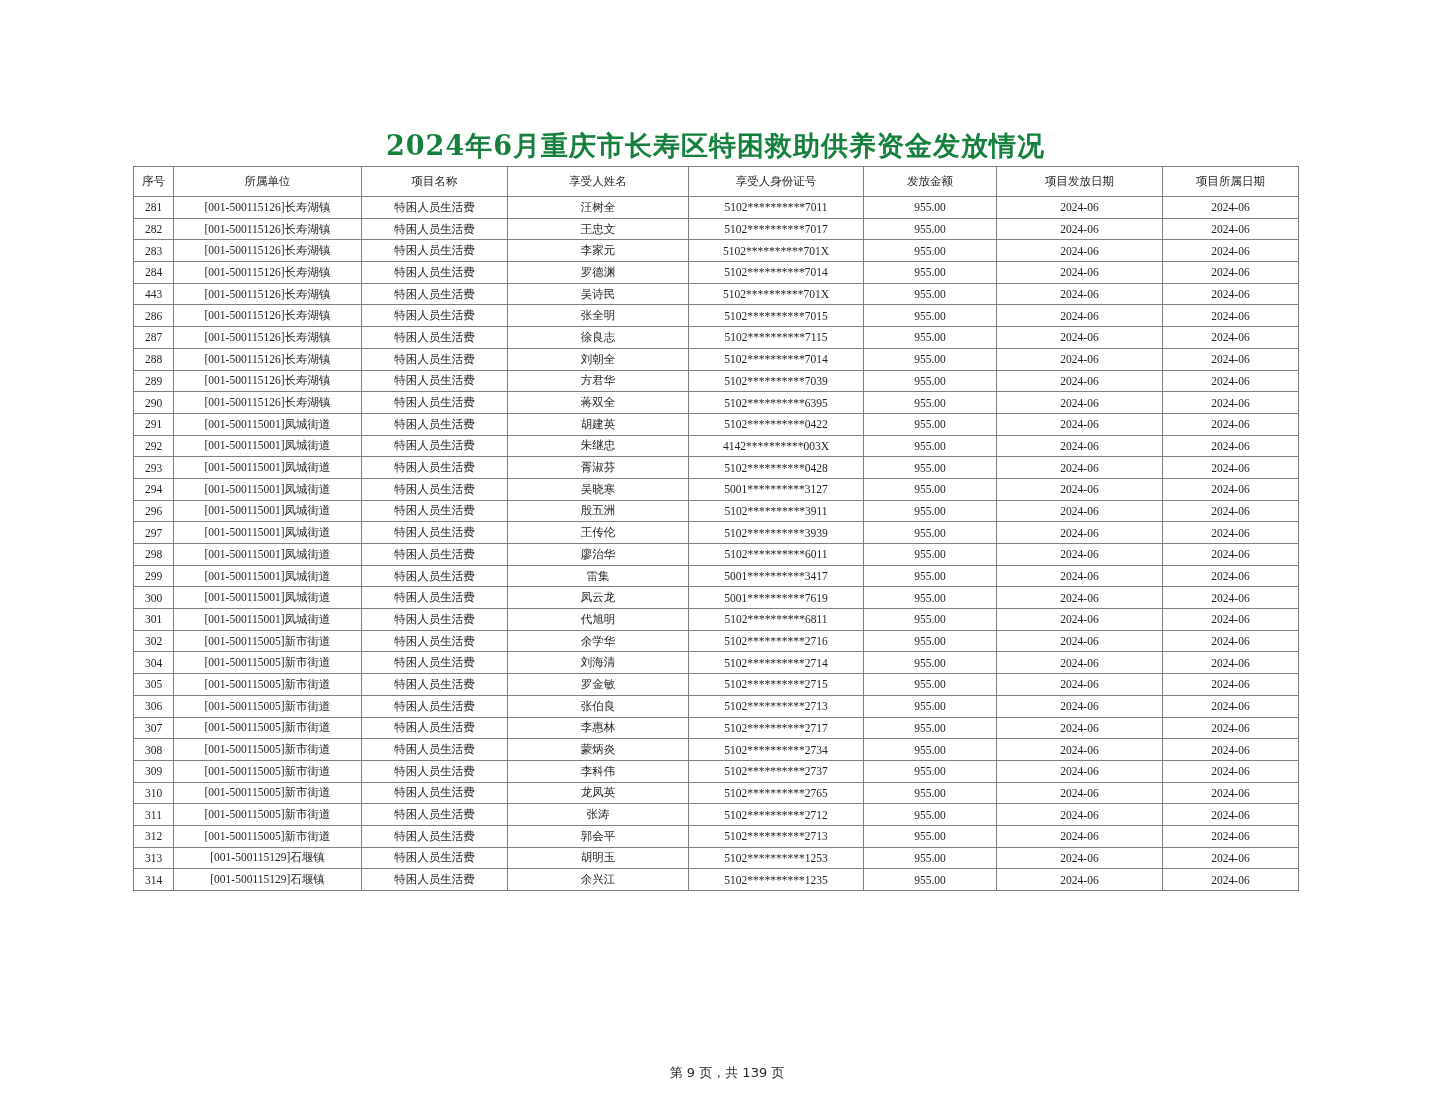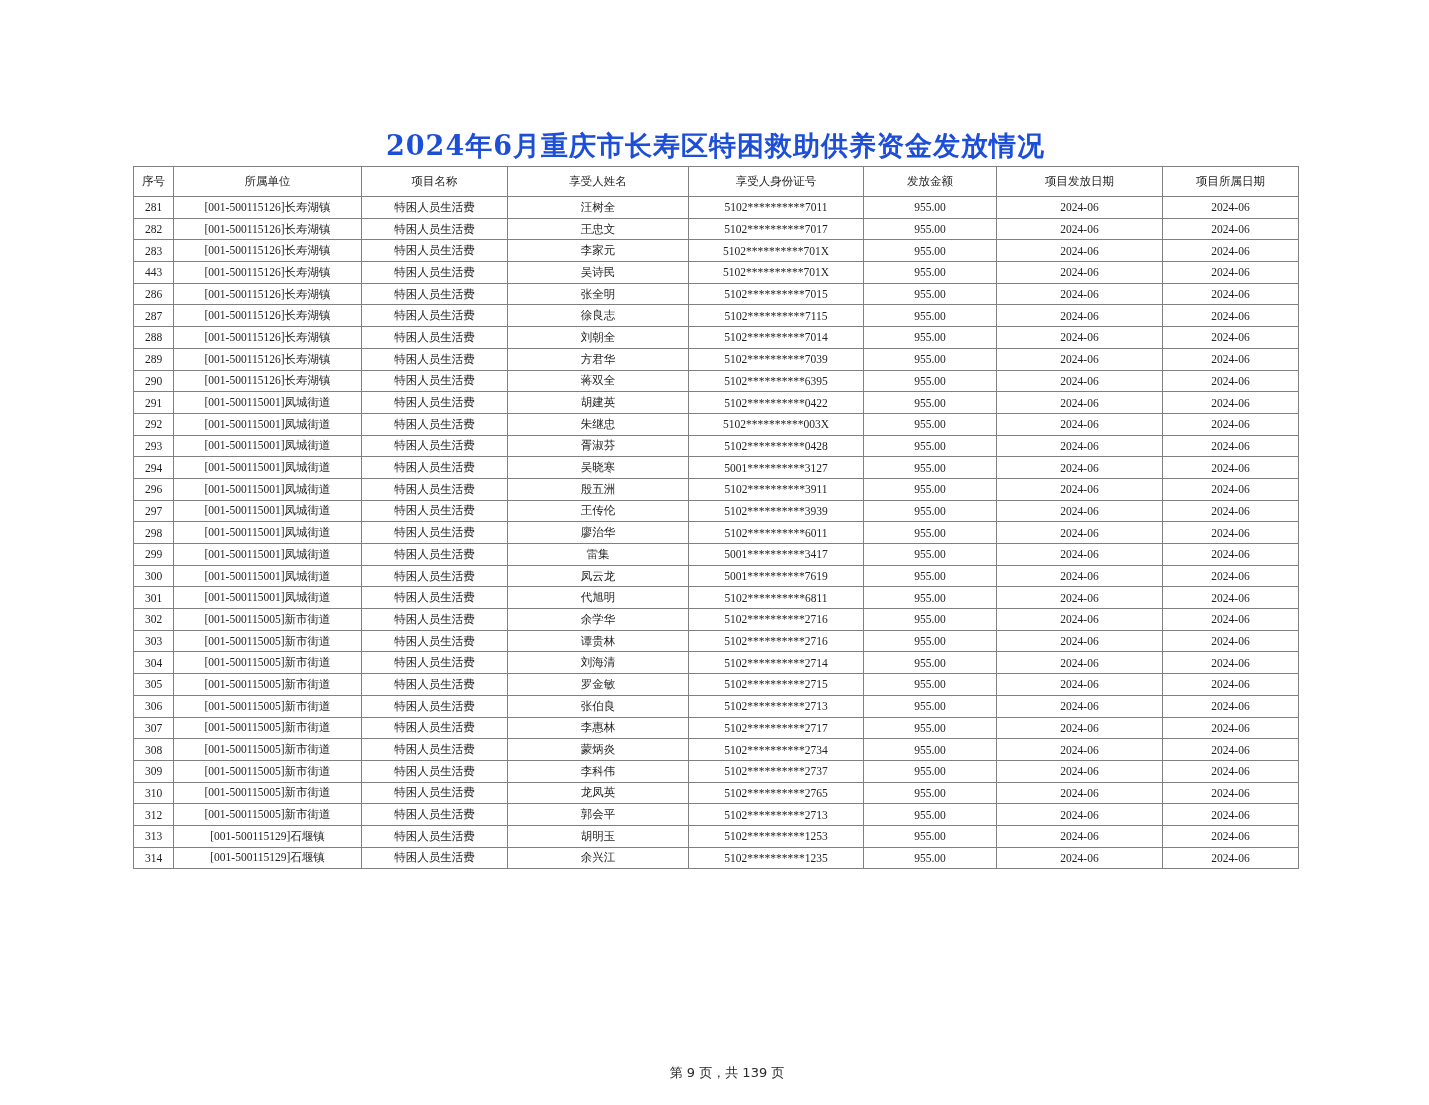--- a/index.html
+++ b/index.html
@@ -17,21 +17,21 @@
   .doc-title {
     position: absolute;
     top: 128px;
     left: 133px;
     width: 1165px;
     text-align: center;
     font-family: "DejaVu Serif", "Liberation Serif", serif;
     font-weight: bold;
     font-size: 27px;
     letter-spacing: 1px;
-    color: #1d4ed8;
+    color: #15803d;
     white-space: nowrap;
   }
   table.report-table {
     position: absolute;
     top: 166px;
     left: 133px;
     width: 1165px;
     border-collapse: collapse;
     table-layout: fixed;
     font-family: Liberation Serif, serif;
@@ -114,20 +114,30 @@
         <td>283</td>
         <td>[001-500115126]长寿湖镇</td>
         <td>特困人员生活费</td>
         <td>李家元</td>
         <td>5102**********701X</td>
         <td>955.00</td>
         <td>2024-06</td>
         <td>2024-06</td>
       </tr>
       <tr>
+        <td>284</td>
+        <td>[001-500115126]长寿湖镇</td>
+        <td>特困人员生活费</td>
+        <td>罗德渊</td>
+        <td>5102**********7014</td>
+        <td>955.00</td>
+        <td>2024-06</td>
+        <td>2024-06</td>
+      </tr>
+      <tr>
         <td>443</td>
         <td>[001-500115126]长寿湖镇</td>
         <td>特困人员生活费</td>
         <td>吴诗民</td>
         <td>5102**********701X</td>
         <td>955.00</td>
         <td>2024-06</td>
         <td>2024-06</td>
       </tr>
       <tr>
@@ -188,21 +198,21 @@
         <td>5102**********0422</td>
         <td>955.00</td>
         <td>2024-06</td>
         <td>2024-06</td>
       </tr>
       <tr>
         <td>292</td>
         <td>[001-500115001]凤城街道</td>
         <td>特困人员生活费</td>
         <td>朱继忠</td>
-        <td>5102**********003X</td>
+        <td>4142**********003X</td>
         <td>955.00</td>
         <td>2024-06</td>
         <td>2024-06</td>
       </tr>
       <tr>
         <td>293</td>
         <td>[001-500115001]凤城街道</td>
         <td>特困人员生活费</td>
         <td>胥淑芬</td>
         <td>5102**********0428</td>
@@ -284,30 +294,20 @@
         <td>302</td>
         <td>[001-500115005]新市街道</td>
         <td>特困人员生活费</td>
         <td>余学华</td>
         <td>5102**********2716</td>
         <td>955.00</td>
         <td>2024-06</td>
         <td>2024-06</td>
       </tr>
       <tr>
-        <td>303</td>
-        <td>[001-500115005]新市街道</td>
-        <td>特困人员生活费</td>
-        <td>谭贵林</td>
-        <td>5102**********2716</td>
-        <td>955.00</td>
-        <td>2024-06</td>
-        <td>2024-06</td>
-      </tr>
-      <tr>
         <td>304</td>
         <td>[001-500115005]新市街道</td>
         <td>特困人员生活费</td>
         <td>刘海清</td>
         <td>5102**********2714</td>
         <td>955.00</td>
         <td>2024-06</td>
         <td>2024-06</td>
       </tr>
       <tr>
@@ -359,20 +359,30 @@
         <td>955.00</td>
         <td>2024-06</td>
         <td>2024-06</td>
       </tr>
       <tr>
         <td>310</td>
         <td>[001-500115005]新市街道</td>
         <td>特困人员生活费</td>
         <td>龙凤英</td>
         <td>5102**********2765</td>
+        <td>955.00</td>
+        <td>2024-06</td>
+        <td>2024-06</td>
+      </tr>
+      <tr>
+        <td>311</td>
+        <td>[001-500115005]新市街道</td>
+        <td>特困人员生活费</td>
+        <td>张涛</td>
+        <td>5102**********2712</td>
         <td>955.00</td>
         <td>2024-06</td>
         <td>2024-06</td>
       </tr>
       <tr>
         <td>312</td>
         <td>[001-500115005]新市街道</td>
         <td>特困人员生活费</td>
         <td>郭会平</td>
         <td>5102**********2713</td>

